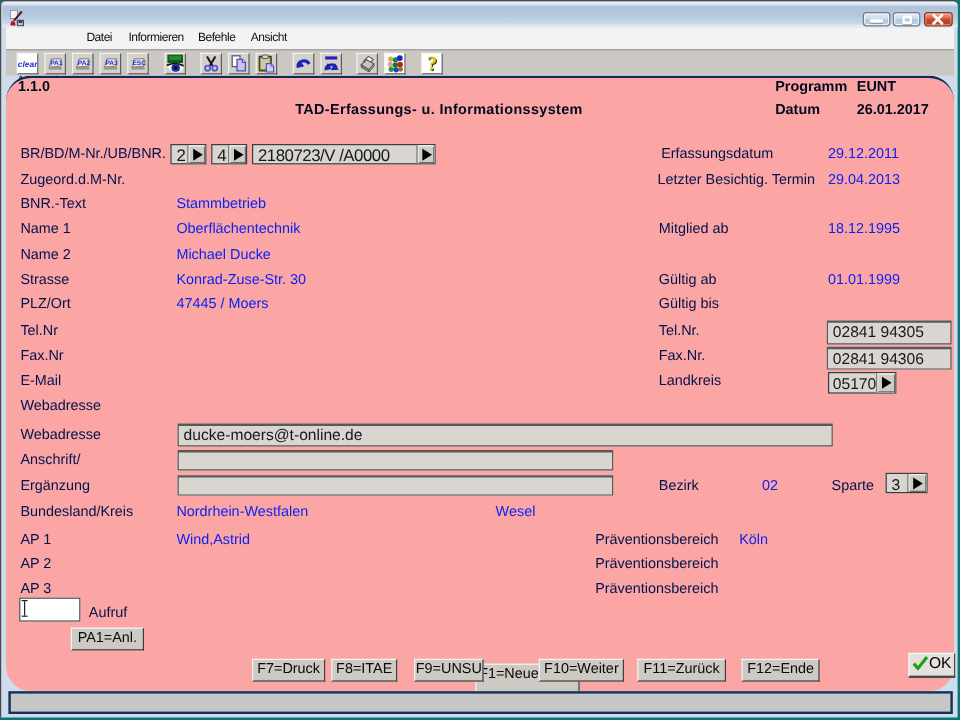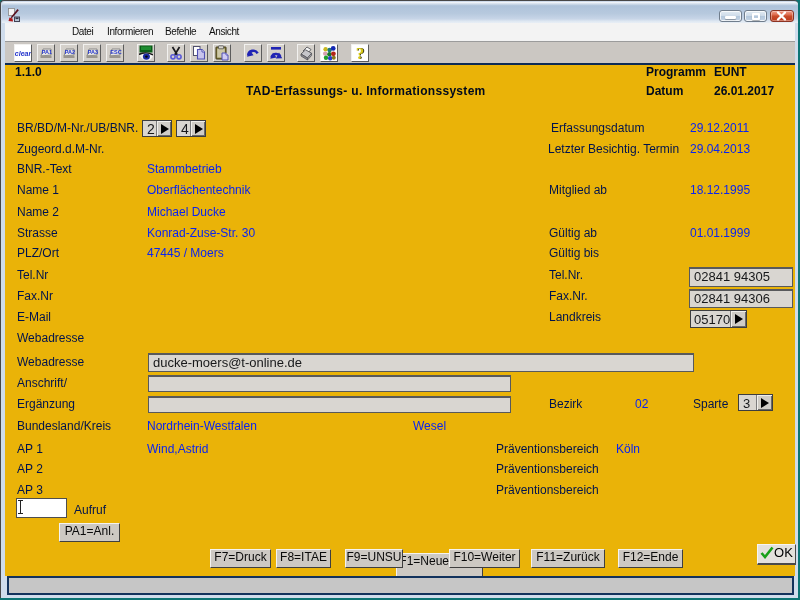--- a/index.html
+++ b/index.html
@@ -24,22 +24,22 @@
   font-size:10px; letter-spacing:-0.4px; color:#101010; }
 #menubar span { position:absolute; top:3px; }
 
 #toolbar { position:absolute; left:4px; top:40px; width:790px; height:22px; background:#cbc7c2;
   border-top:1px solid #9b9b9b; }
 .tbtn { position:absolute; top:2px; width:18px; height:18px; background:#d4d0ca;
   border-top:1px solid #f2f1ef; border-left:1px solid #f2f1ef;
   border-right:1px solid #5c5c5c; border-bottom:1px solid #5c5c5c; }
 .tbtn svg { position:absolute; left:0; top:0; }
 
-#panel { position:absolute; left:4px; top:62px; width:790px; height:513px; background:#eab308;
-  border-top:2px solid #0d2b56; }
+#panel { position:absolute; left:4px; top:62px; width:790px; height:513px; background:#fca5a5;
+  border-top:2px solid #0d2b56;border-radius:21px; }
 .lbl { position:absolute; font-size:12px; color:#00134d; white-space:nowrap; }
 .blk { position:absolute; font-size:12px; color:#000614; white-space:nowrap; }
 .bold { font-weight:bold; color:#000a1e; }
 .val { position:absolute; font-size:12px; color:#0a24f0; white-space:nowrap; }
 .field { position:absolute; background:#d9d6d1; border:1px solid #58595b; border-top:2px solid #58595b;
   font-size:13px; color:#17181a; padding-left:4px; white-space:nowrap; }
 .combo { position:absolute; background:#d9d6d1; border:1px solid #3c3d3f; font-size:13px; color:#17181a; }
 .combo.big { font-size:14px; letter-spacing:-0.4px; }
 .combo.big .txt { top:0px; }
 .combo .txt { position:absolute; left:4px; top:1px; }
@@ -204,20 +204,24 @@
 
     <div class="lbl" style="left:12px; top:56px;">BR/BD/M-Nr./UB/BNR.</div>
     <div class="combo big" style="left:137px; top:55px; width:30px; height:17px;">
         <span class="txt">2</span>
         <span class="arr" style="width:15px;"></span>
       </div>
     <div class="combo big" style="left:171px; top:55px; width:30px; height:17px;">
         <span class="txt">4</span>
         <span class="arr" style="width:15px;"></span>
       </div>
+    <div class="combo big" style="left:205px; top:55px; width:153px; height:17px;">
+        <span class="txt">2180723/V /A0000</span>
+        <span class="arr" style="width:15px;"></span>
+      </div>
     <div class="lbl" style="left:546px; top:56px;">Erfassungsdatum</div>
     <div class="val" style="left:685px; top:56px;">29.12.2011</div>
 
     <div class="lbl" style="left:12px; top:77px;">Zugeord.d.M-Nr.</div>
     <div class="lbl" style="left:543px; top:77px;">Letzter Besichtig. Termin</div>
     <div class="val" style="left:685px; top:77px;">29.04.2013</div>
 
     <div class="lbl" style="left:12px; top:97px;">BNR.-Text</div>
     <div class="val" style="left:142px; top:97px;">Stammbetrieb</div>
 

